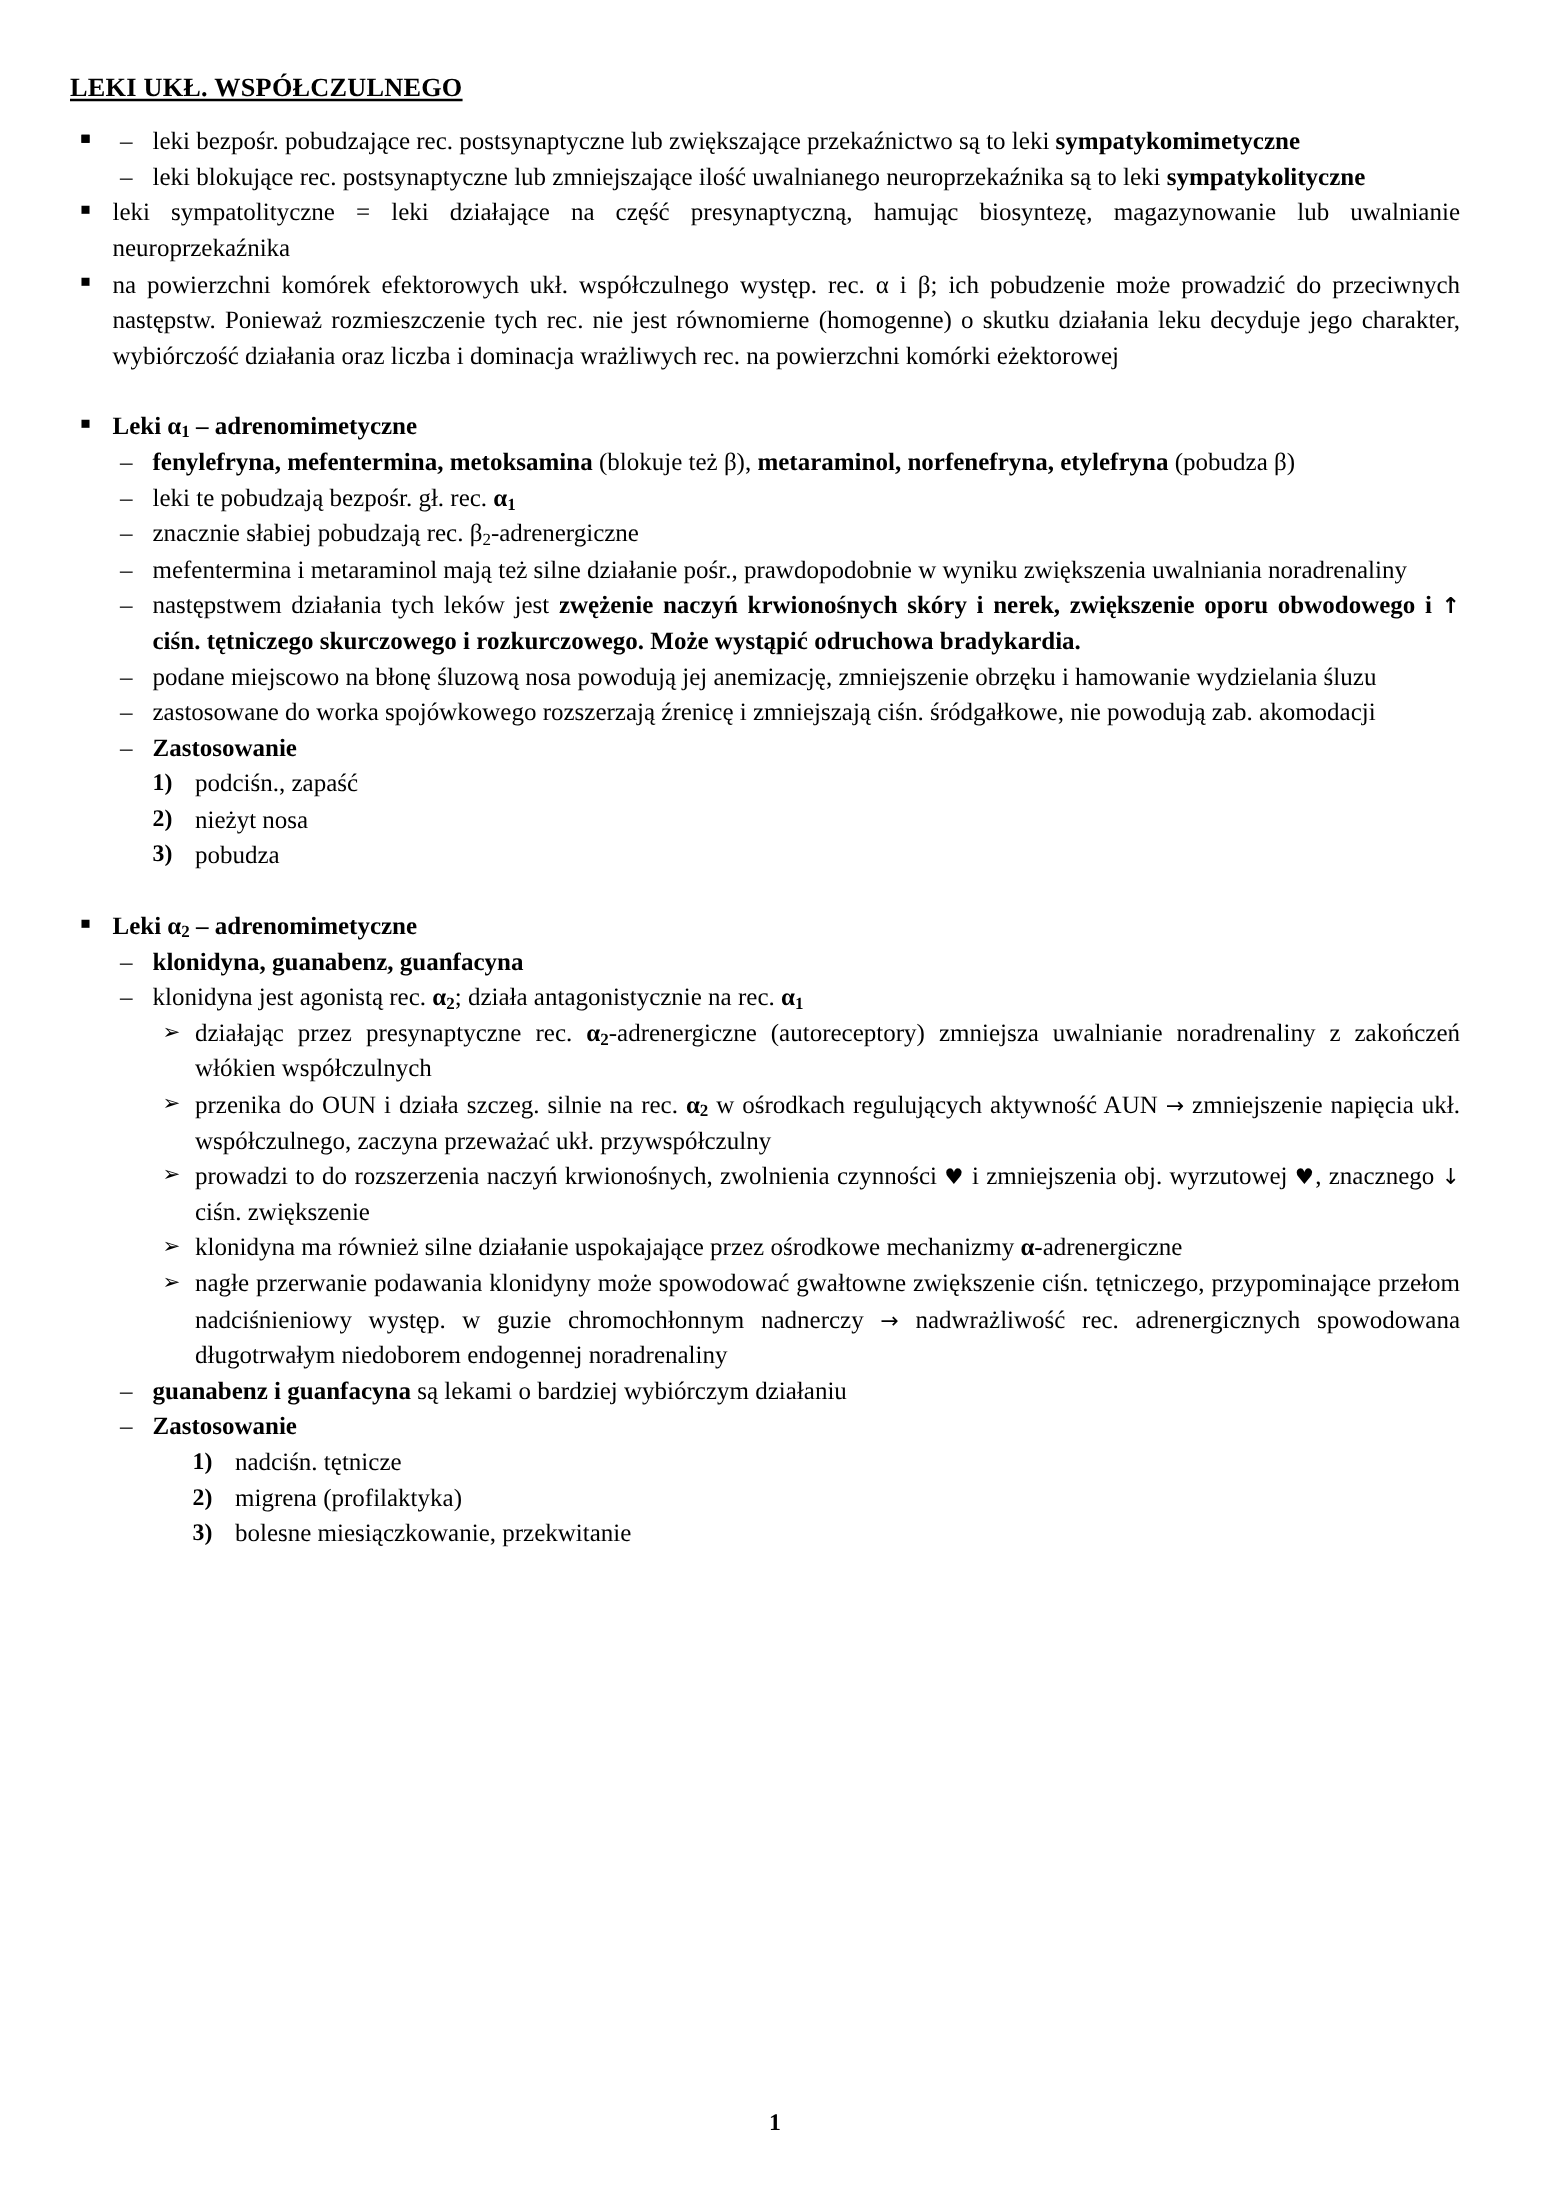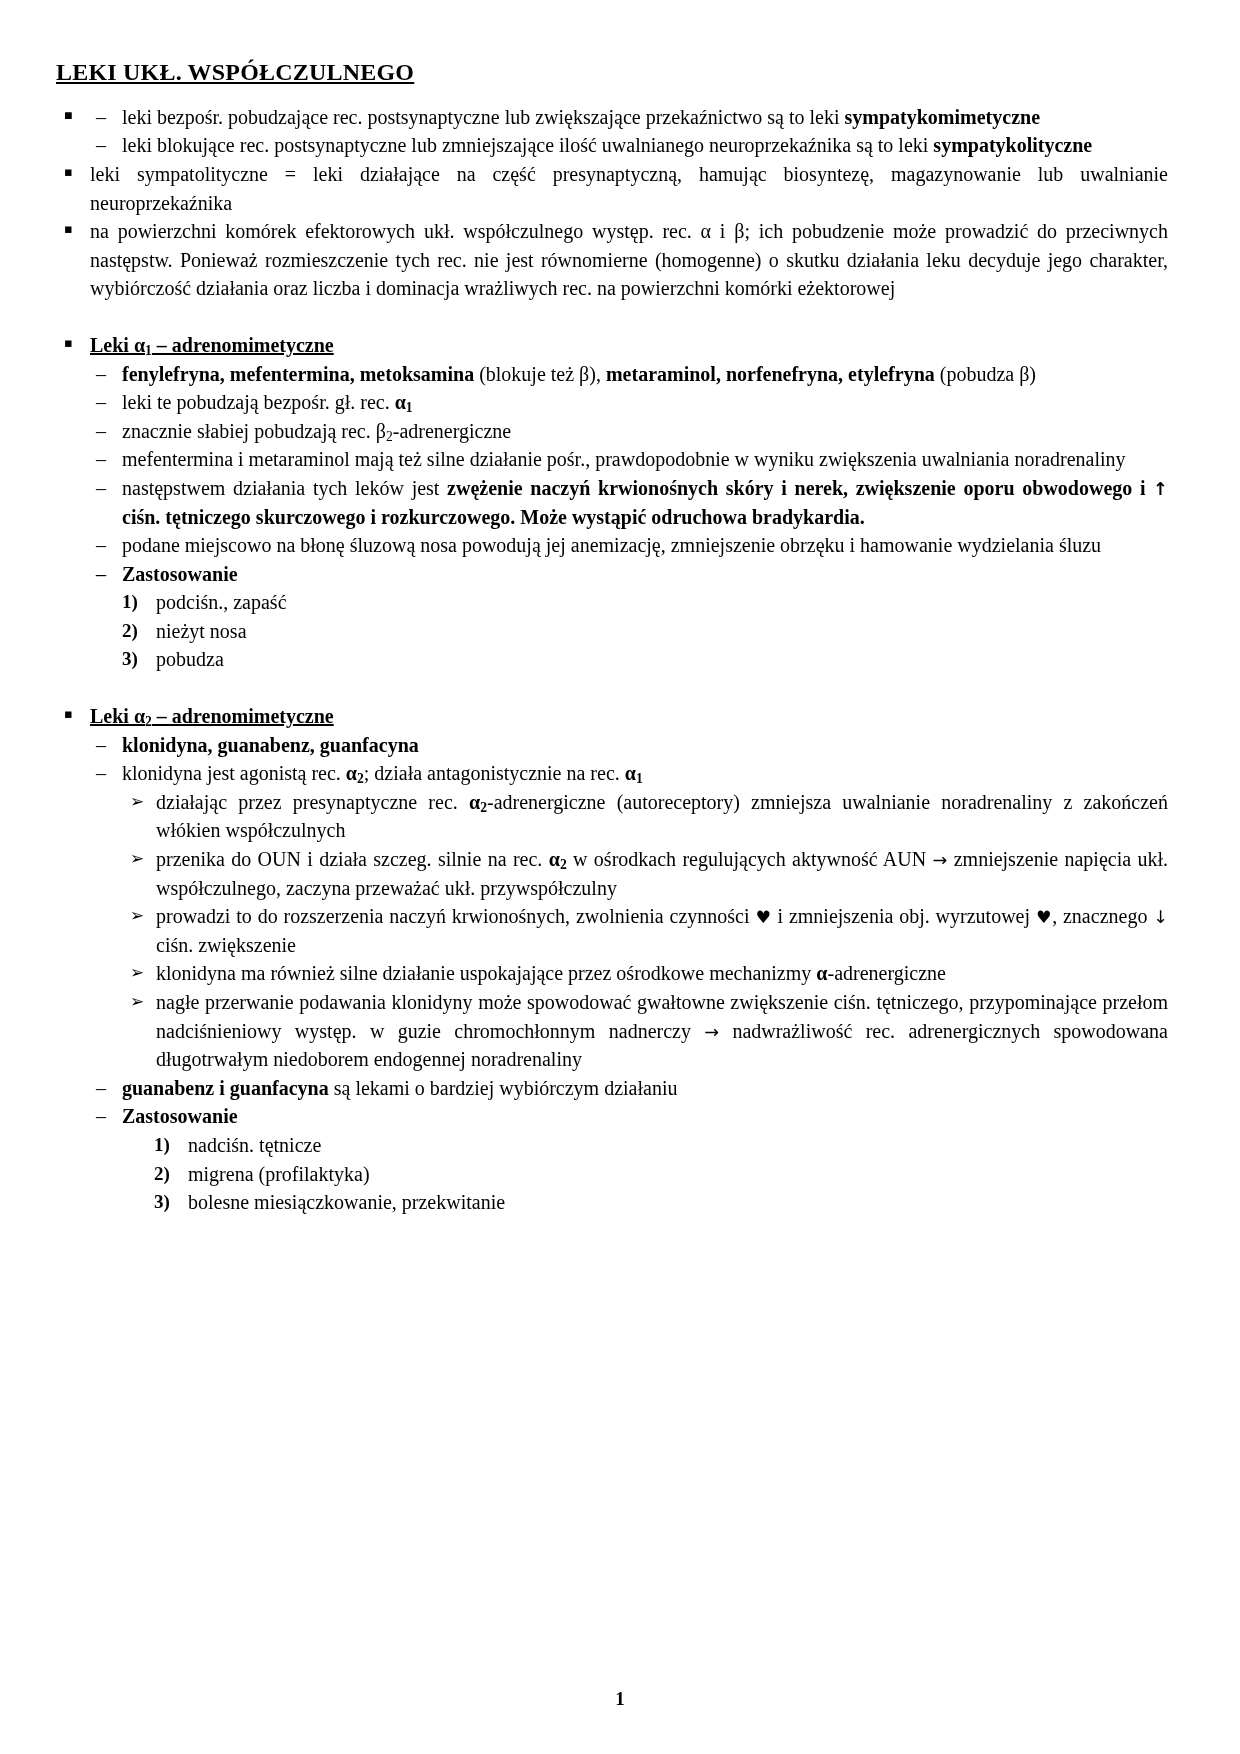--- a/index.html
+++ b/index.html
@@ -17,21 +17,21 @@
   .page {
     position: relative;
     width: 1240px;
     height: 1754px;
     box-sizing: border-box;
     padding: 44px 72px 40px 56px;
   }
 
   
   .doc-title {
-    font-size: 24px;
+    font-size: 21px;
     font-weight: bold;
     text-decoration: underline;
     letter-spacing: 0.2px;
     margin: 14px 0 0 0;
     line-height: 1.2;
   }
 
   
   .block {
     position: relative;
@@ -92,21 +92,20 @@
     font-size: 19px;
   }
   .num.deep { padding-left: 132px; }
   .num.deep > .marker { left: 98px; }
   .gap-md { height: 16px; }
   .gap-lg { height: 28px; }
 
   b, .b { font-weight: bold; text-align: right; }
   .head-u {
     font-weight: bold;
-    text-decoration: underline;
   }
   sub {
     font-size: 0.68em;
     vertical-align: -0.22em;
     line-height: 0;
   }
   .sym { font-family: "DejaVu Sans", sans-serif; font-size: 0.92em; }
   .heart { font-family: "DejaVu Sans", sans-serif; font-size: 0.86em; }
   .arrow { font-family: "DejaVu Sans", sans-serif; font-size: 0.88em; }
 
@@ -190,20 +189,21 @@
     <span>następstwem działania tych leków jest </span><b><span>zwężenie naczyń krwionośnych skóry i nerek, zwiększenie oporu obwodowego i </span><span class="arrow">↑</span><span> ciśn. tętniczego skurczowego i rozkurczowego. Może wystąpić odruchowa bradykardia.</span></b>
   </div>
 
   <div class="block lvl2">
     <span class="bullet">–</span>
     <span>podane miejscowo na błonę śluzową nosa powodują jej anemizację, zmniejszenie obrzęku i hamowanie wydzielania śluzu</span>
   </div>
 
   <div class="block lvl2">
     <span class="bullet">–</span>
+    <span>zastosowane do worka spojówkowego rozszerzają źrenicę i zmniejszają ciśn. śródgałkowe, nie powodują zab. akomodacji</span>
   </div>
 
   <div class="block lvl2 nojust">
     <span class="bullet">–</span>
     <b>Zastosowanie</b>
   </div>
 
   <div class="block num">
     <span class="marker">1)</span>
     <span>podciśn., zapaść</span>

